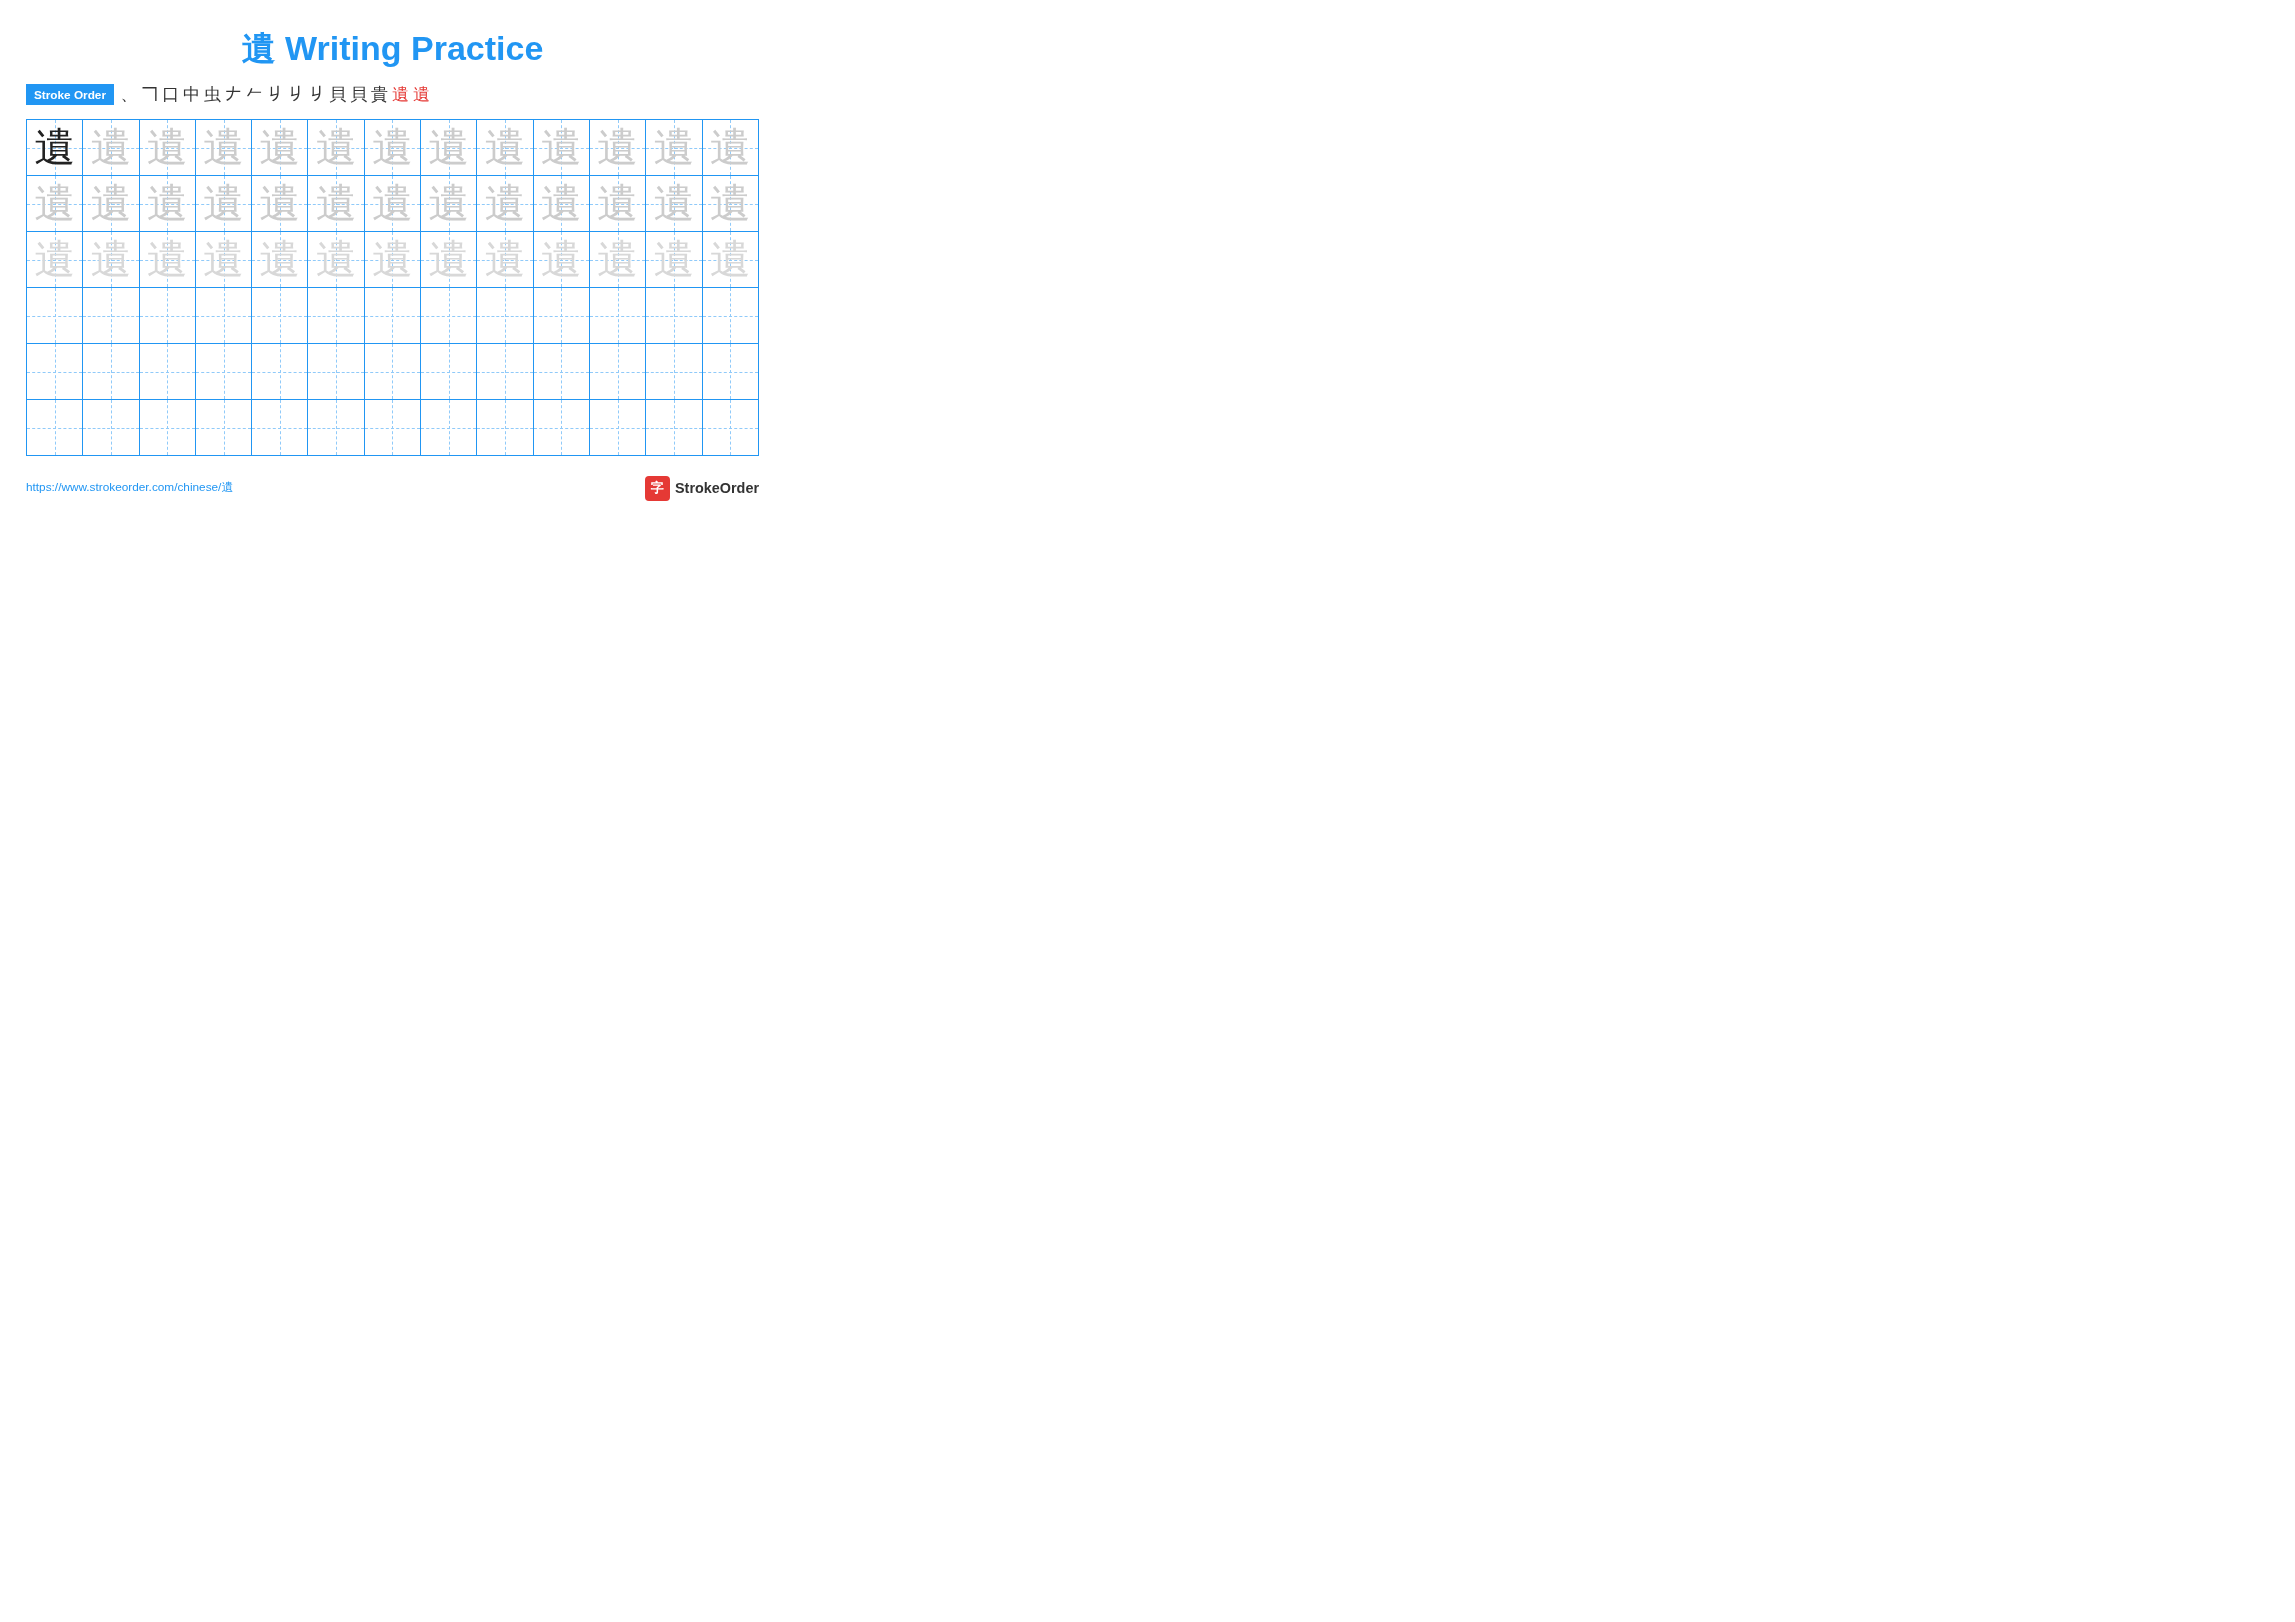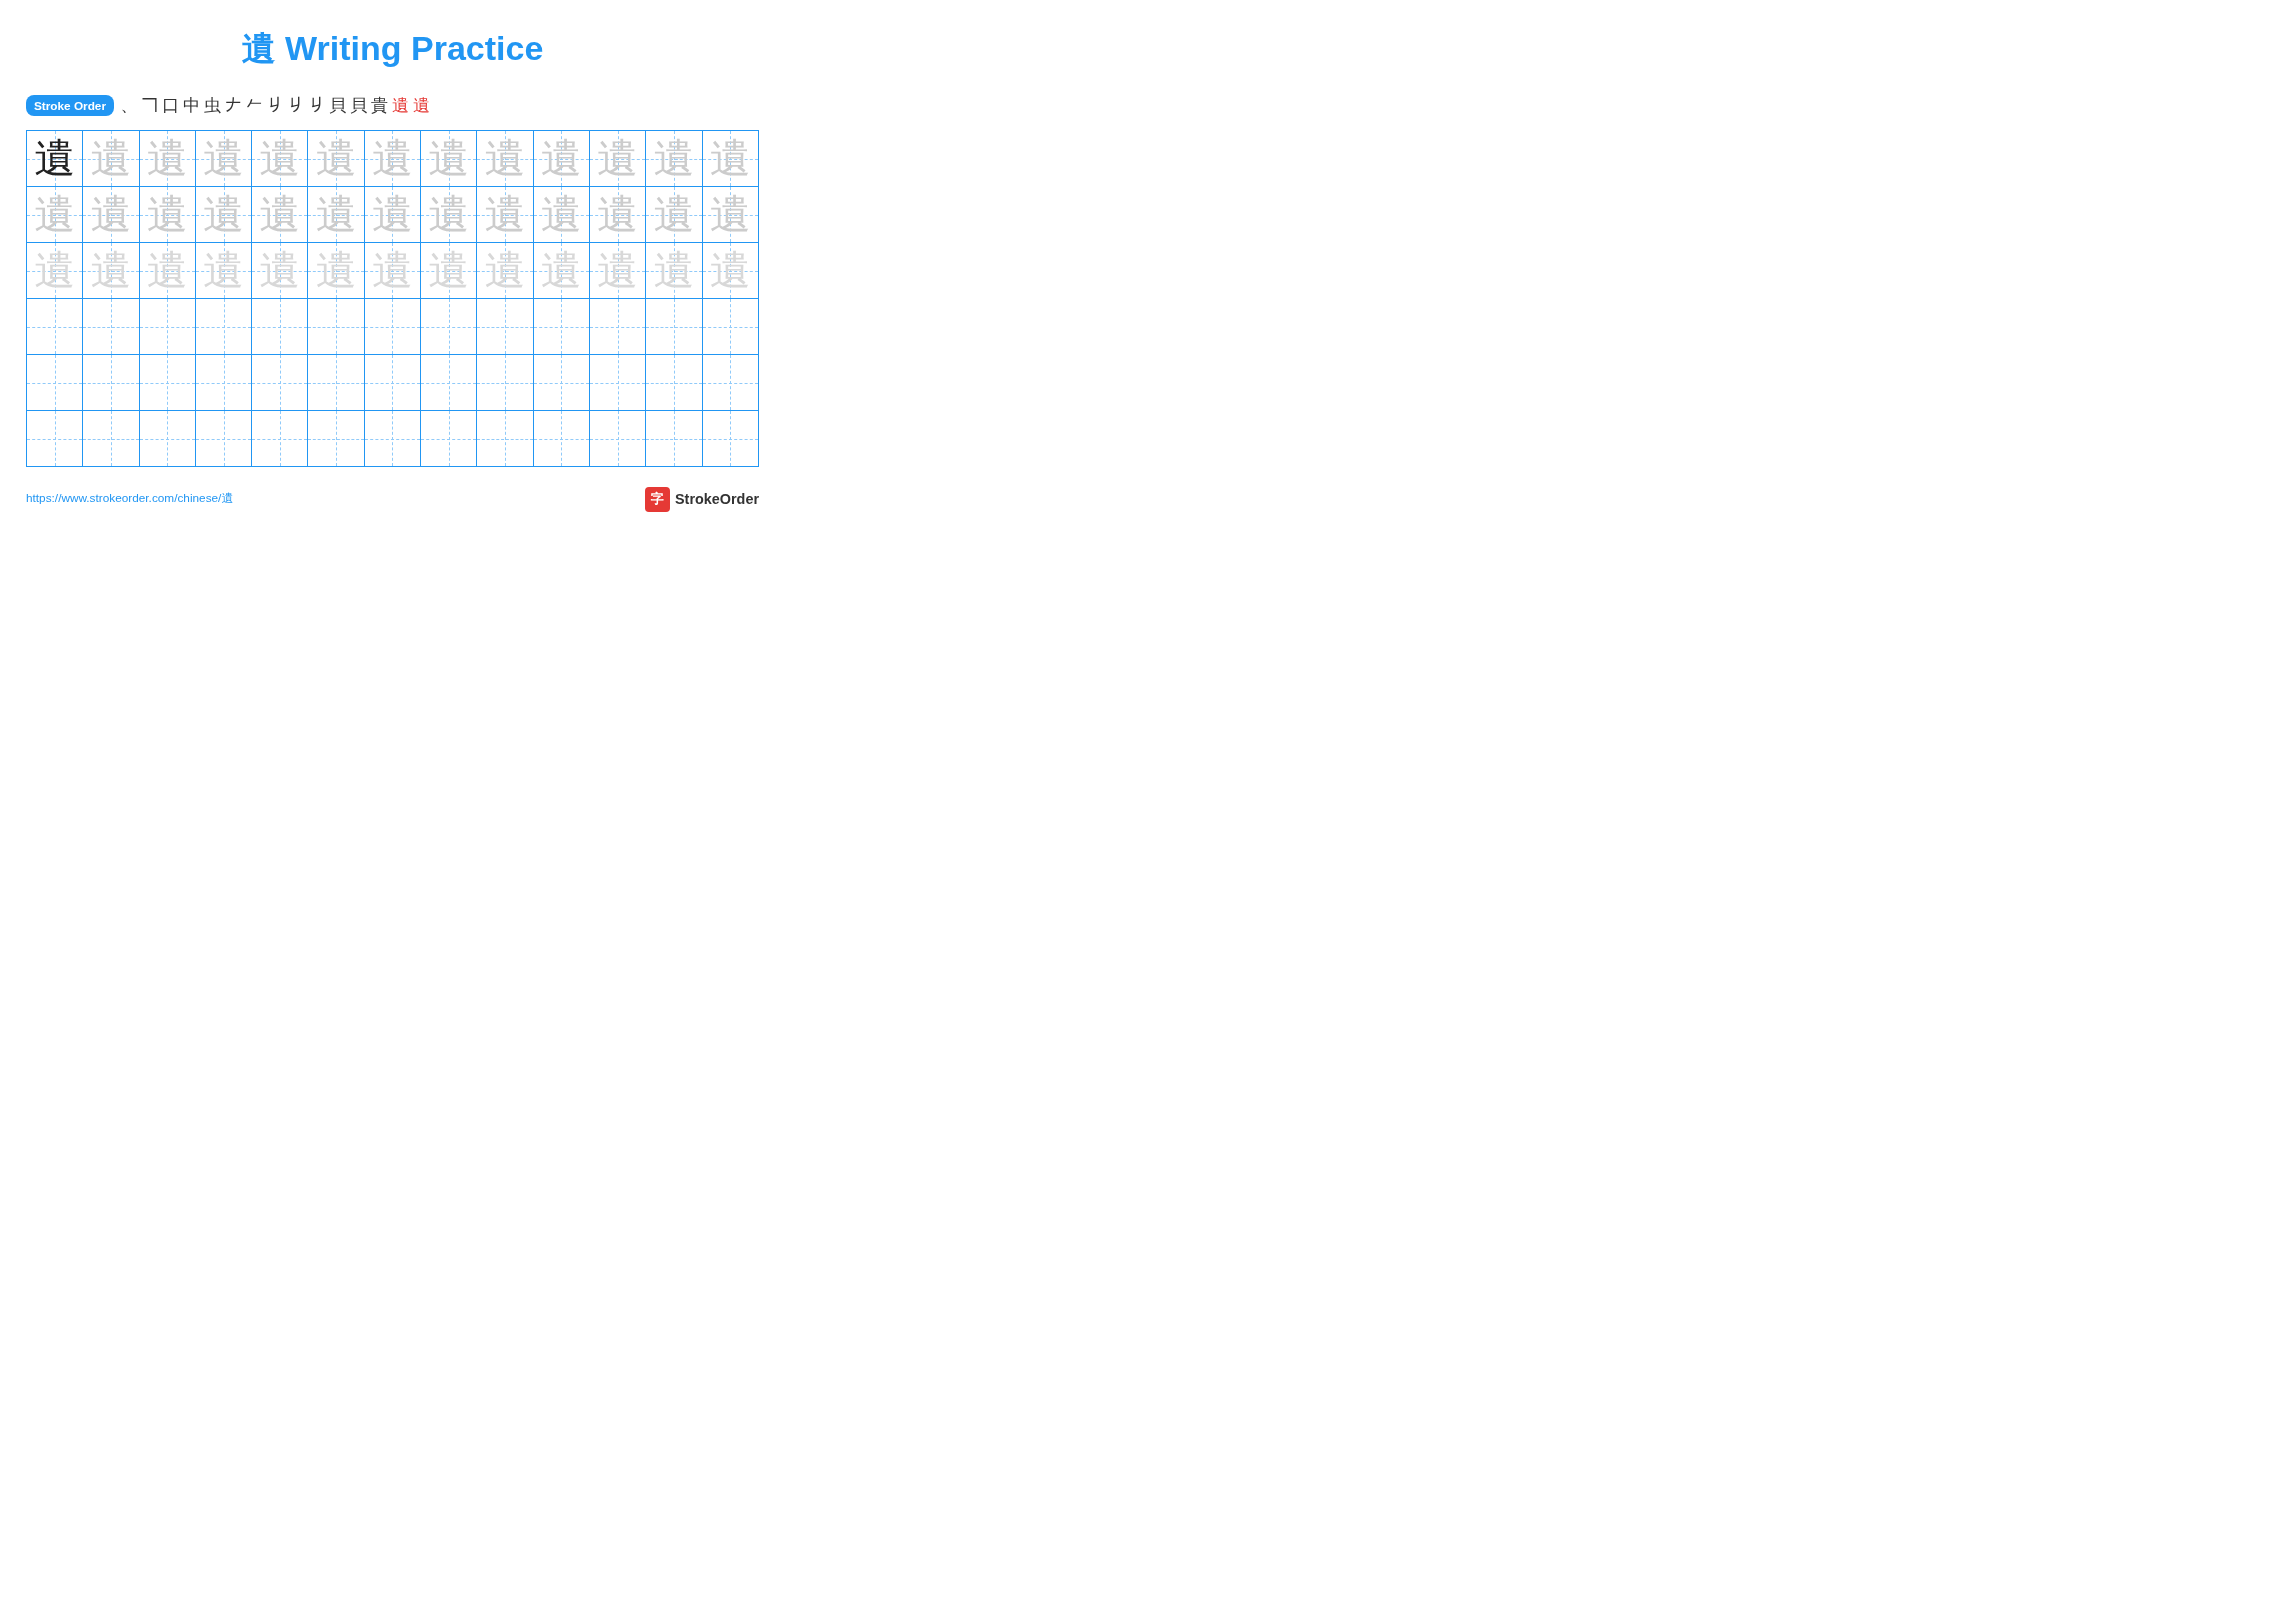--- a/index.html
+++ b/index.html
@@ -8,37 +8,37 @@
       font-family: Arial, sans-serif;
       width: 785px;
       min-height: 556px;
       padding: 19.6px 26px;
     }
     .page-title {
       text-align: center;
       font-size: 34px;
       font-weight: bold;
       color: #2196F3;
-      margin-bottom: 22px;
+      margin-bottom: 11px;
       margin-top: 6.5px;
     }
     .stroke-order-row {
       display: flex;
       align-items: center;
       gap: 6.5px;
       margin-bottom: 13px;
       flex-wrap: nowrap;
     }
     .stroke-order-badge {
       background: #2196F3;
       color: white;
       font-size: 11.8px;
       font-weight: bold;
       padding: 3.3px 7.9px;
-      border-radius: 8px;
+      border-radius: 0;
       white-space: nowrap;
       flex-shrink: 0;
     }
     .stroke-chars {
       display: flex;
       align-items: center;
       gap: 3.9px;
       flex-wrap: nowrap;
     }
     .stroke-char {

